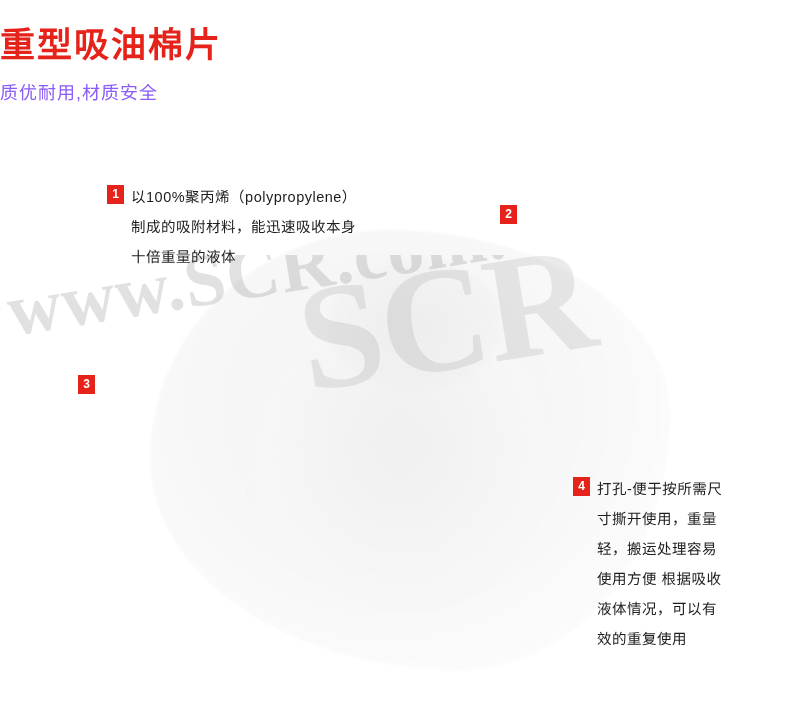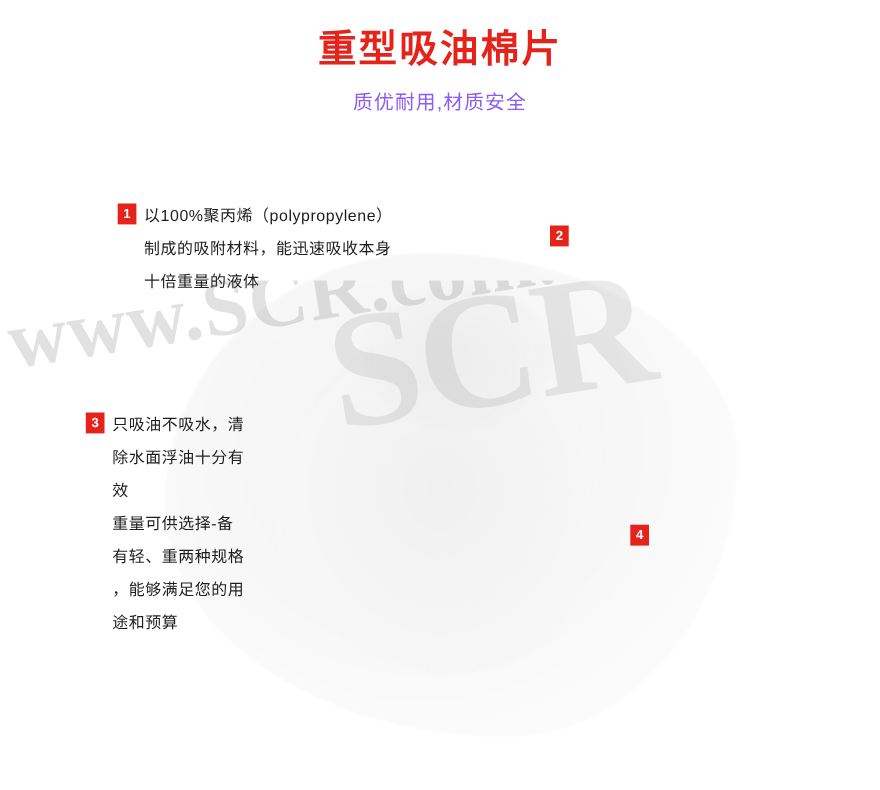--- a/index.html
+++ b/index.html
@@ -99,21 +99,21 @@
     white-space: nowrap;
     letter-spacing: -2px;
   }
 
   
   .header {
     position: absolute;
     left: 0;
     top: 0;
     width: 800px;
-    text-align: center;
+    text-align: left;
   }
   .title {
     margin: 0;
     padding-top: 24px;
     font-size: 35px;
     font-weight: bold;
     letter-spacing: 2px;
     color: #e5231b;
     font-family: "Liberation Sans", sans-serif;
     line-height: 1.2;
@@ -188,26 +188,25 @@
 制成的吸附材料，能迅速吸收本身
 十倍重量的液体</div>
   </div>
 
   <div class="feature" id="feature-2">
     <div class="badge">2</div>
   </div>
 
   <div class="feature" id="feature-3">
     <div class="badge">3</div>
-    <div class="ftext">只吸油不吸水，清
-除水面浮油十分有
-效
-重量可供选择-备
-有轻、重两种规格
-，能够满足您的用
-途和预算</div>
   </div>
 
   <div class="feature" id="feature-4">
     <div class="badge">4</div>
+    <div class="ftext">打孔-便于按所需尺
+寸撕开使用，重量
+轻，搬运处理容易
+使用方便 根据吸收
+液体情况，可以有
+效的重复使用</div>
   </div>
 
 </div>
 
 </body></html>

